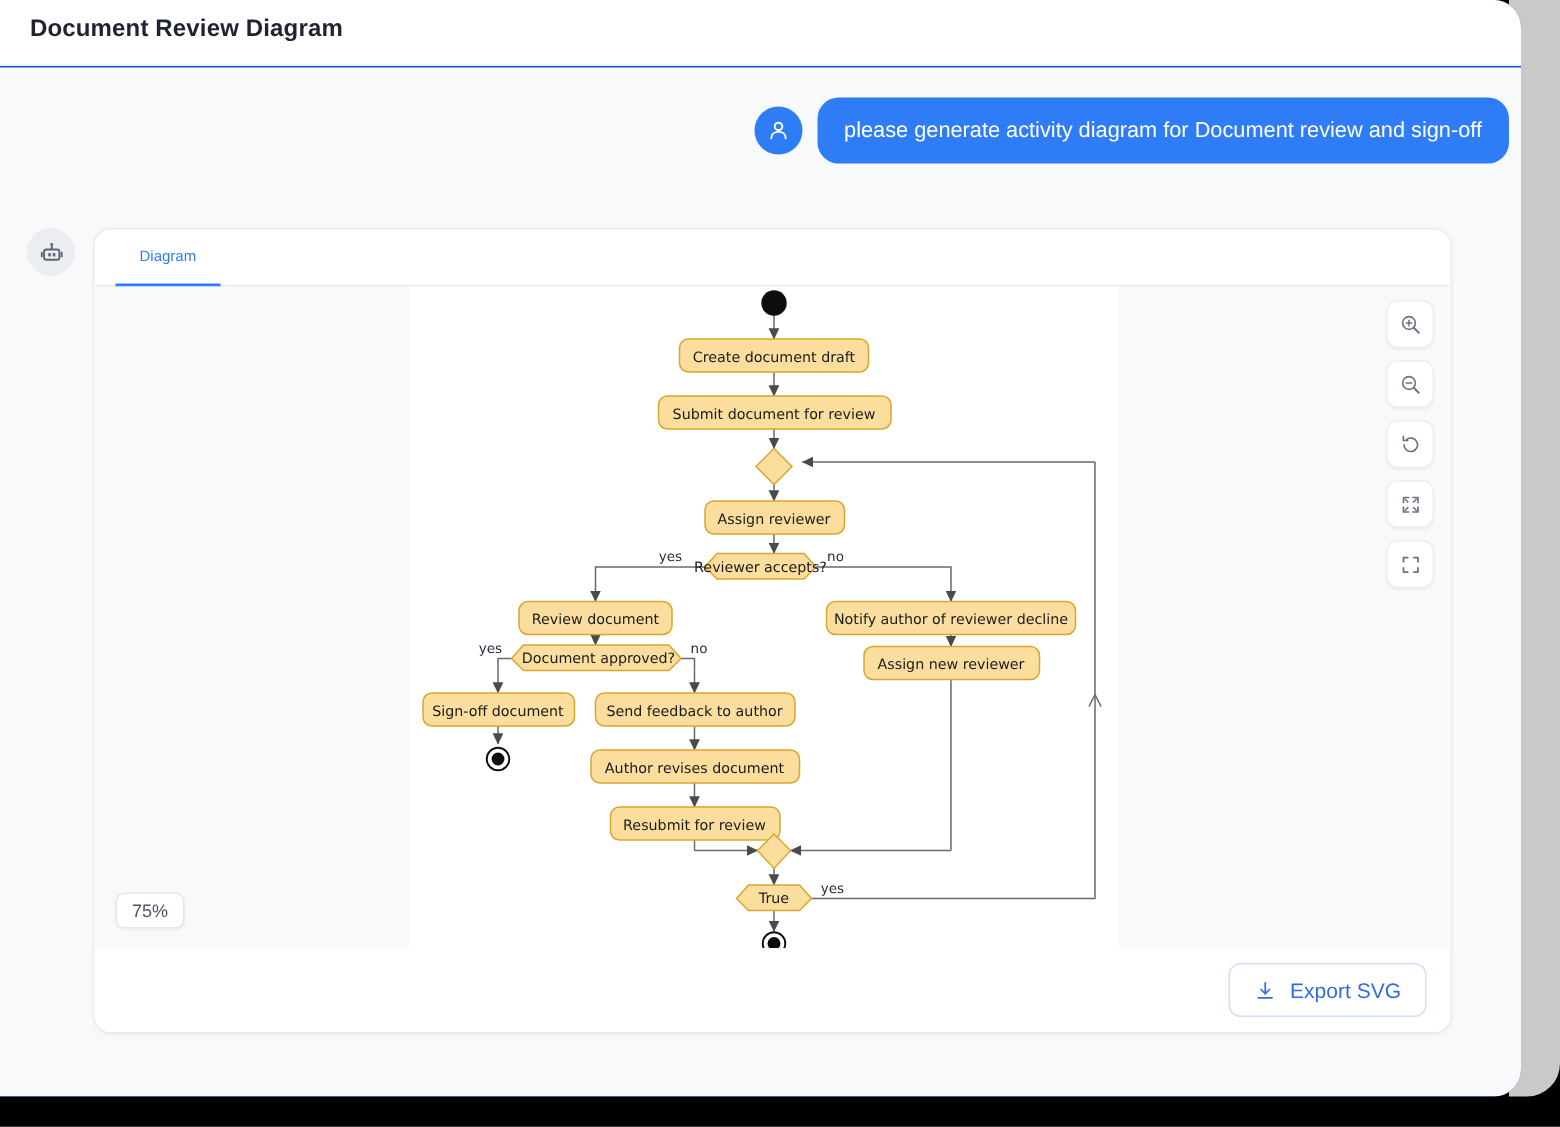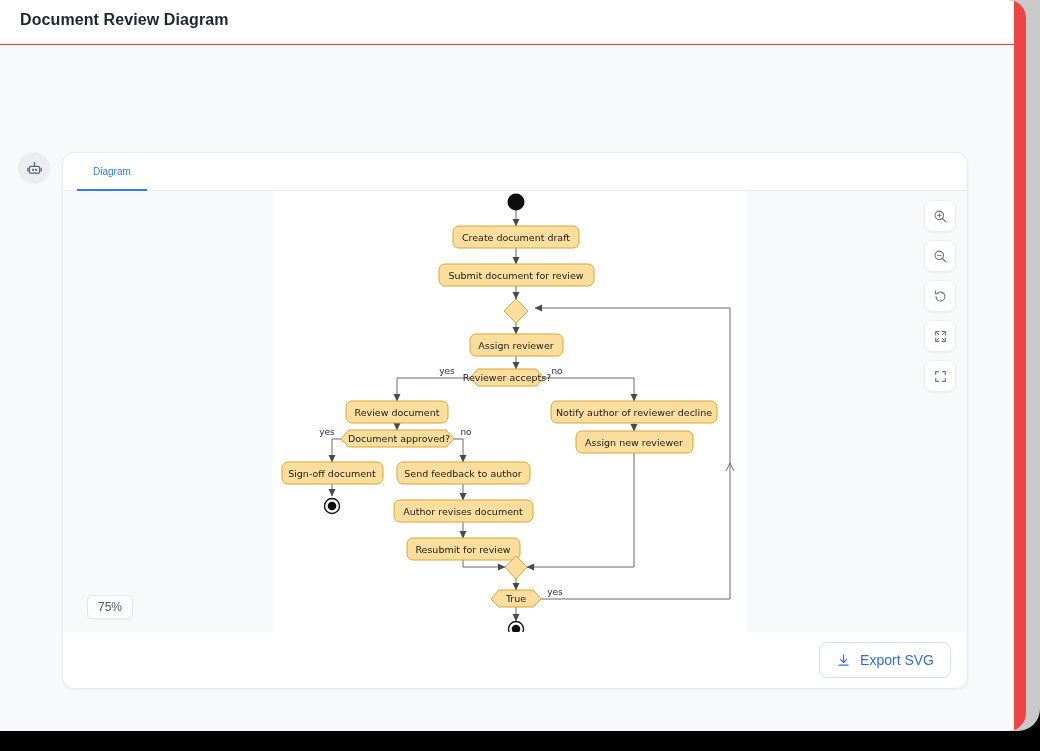--- a/index.html
+++ b/index.html
@@ -42,26 +42,25 @@
     height: 10px;
     background: #c9c9c9;
   }
 
   .window-surface {
     position: absolute;
     left: 0;
     top: 0;
     width: 1014px;
     height: 731px;
-    background: #ef4444;
+    background: #1d4ed8;
     border-top-right-radius: 18px;
     border-bottom-right-radius: 18px;
     border-bottom-left-radius: 0px;
     overflow: hidden;
-    padding-left: 12px;
   }
 
   
   .app-header {
     position: absolute;
     left: 0;
     top: 0;
     width: 1014px;
     height: 44px;
     background: #ffffff;
@@ -195,21 +194,21 @@
     background: #ffffff;
   }
   .diagram-svg {
     position: absolute;
     left: 0;
     top: 0;
   }
 
   .zoom-badge {
     position: absolute;
-    left: 24px;
+    left: 14px;
     bottom: 13px;
     background: #ffffff;
     border: 1px solid #e5e7eb;
     border-radius: 6px;
     padding: 4px 10px;
     font-size: 12px;
     color: #4b5563;
     box-shadow: 0 1px 2px rgba(16,24,40,0.05);
   }
 
@@ -283,20 +282,29 @@
   <div class="scroll-gutter-top"></div>
 
   <div class="window-surface">
 
     <div class="app-header">
       <div class="app-title">Document Review Diagram</div>
     </div>
 
     <div class="chat-area">
 
+      <div class="user-row">
+        <div class="user-avatar">
+          <svg width="16" height="16" viewBox="0 0 16 16">
+            <circle cx="8" cy="5.3" r="2.5" fill="none" stroke="#ffffff" stroke-width="1.3"></circle>
+            <path d="M3.2 13.2c0-2.7 2.1-4.3 4.8-4.3s4.8 1.6 4.8 4.3" fill="none" stroke="#ffffff" stroke-width="1.3" stroke-linecap="round"></path>
+          </svg>
+        </div>
+        <div class="user-bubble">please generate activity diagram for Document review and sign-off</div>
+      </div>
 
       <div class="assistant-row">
 
         <div class="bot-avatar">
           <svg width="17" height="17" viewBox="0 0 20 20">
             <rect x="4" y="7.5" width="12" height="8" rx="1.8" fill="none" stroke="#5b6676" stroke-width="1.5"></rect>
             <rect x="7.3" y="10.3" width="2" height="2.6" fill="#5b6676"></rect>
             <rect x="10.8" y="10.3" width="2" height="2.6" fill="#5b6676"></rect>
             <line x1="10" y1="4.2" x2="10" y2="7.5" stroke="#5b6676" stroke-width="1.5"></line>
             <circle cx="10" cy="3.4" r="1.1" fill="#5b6676"></circle>

